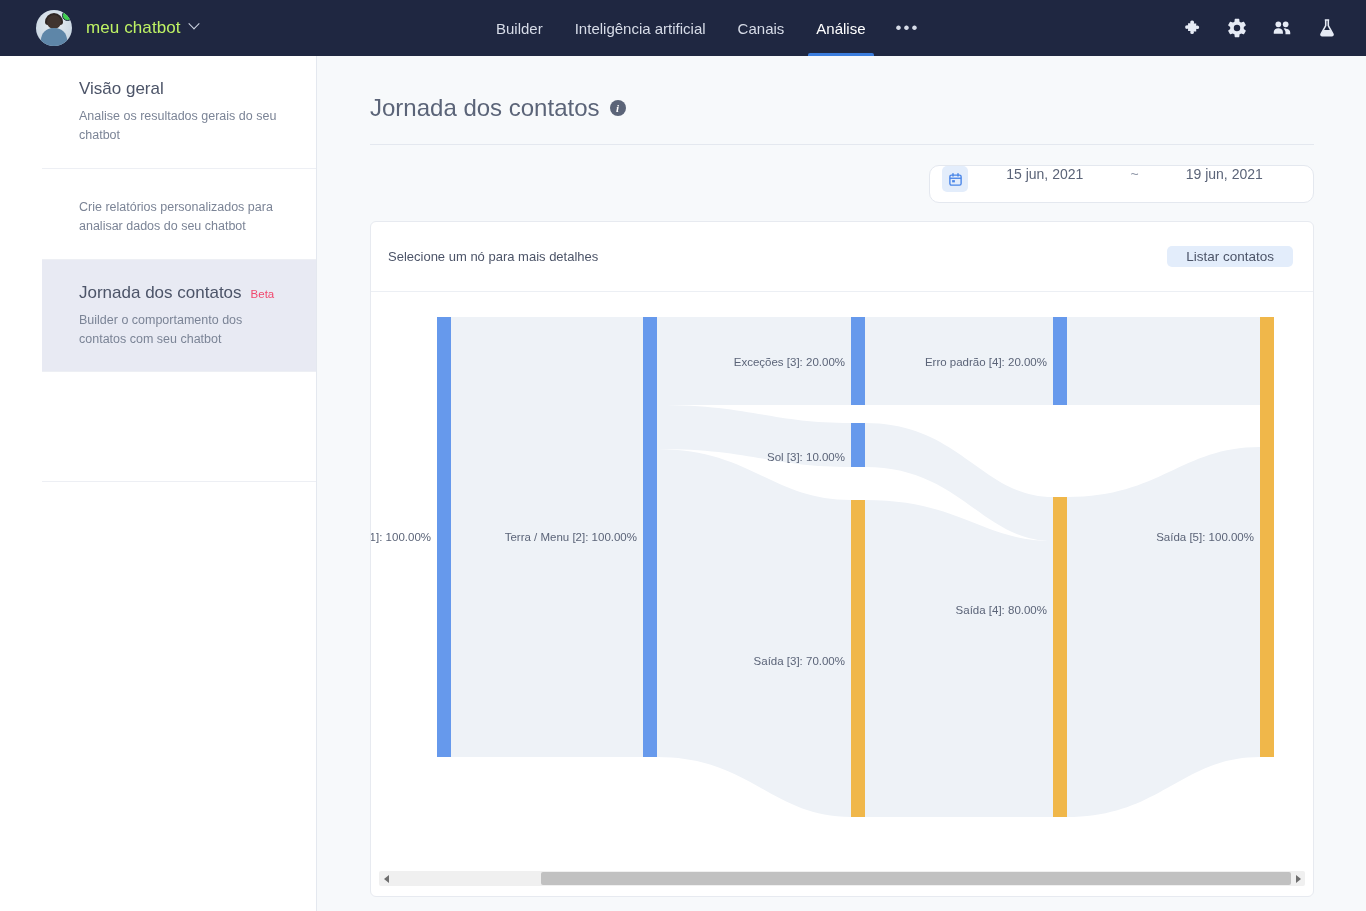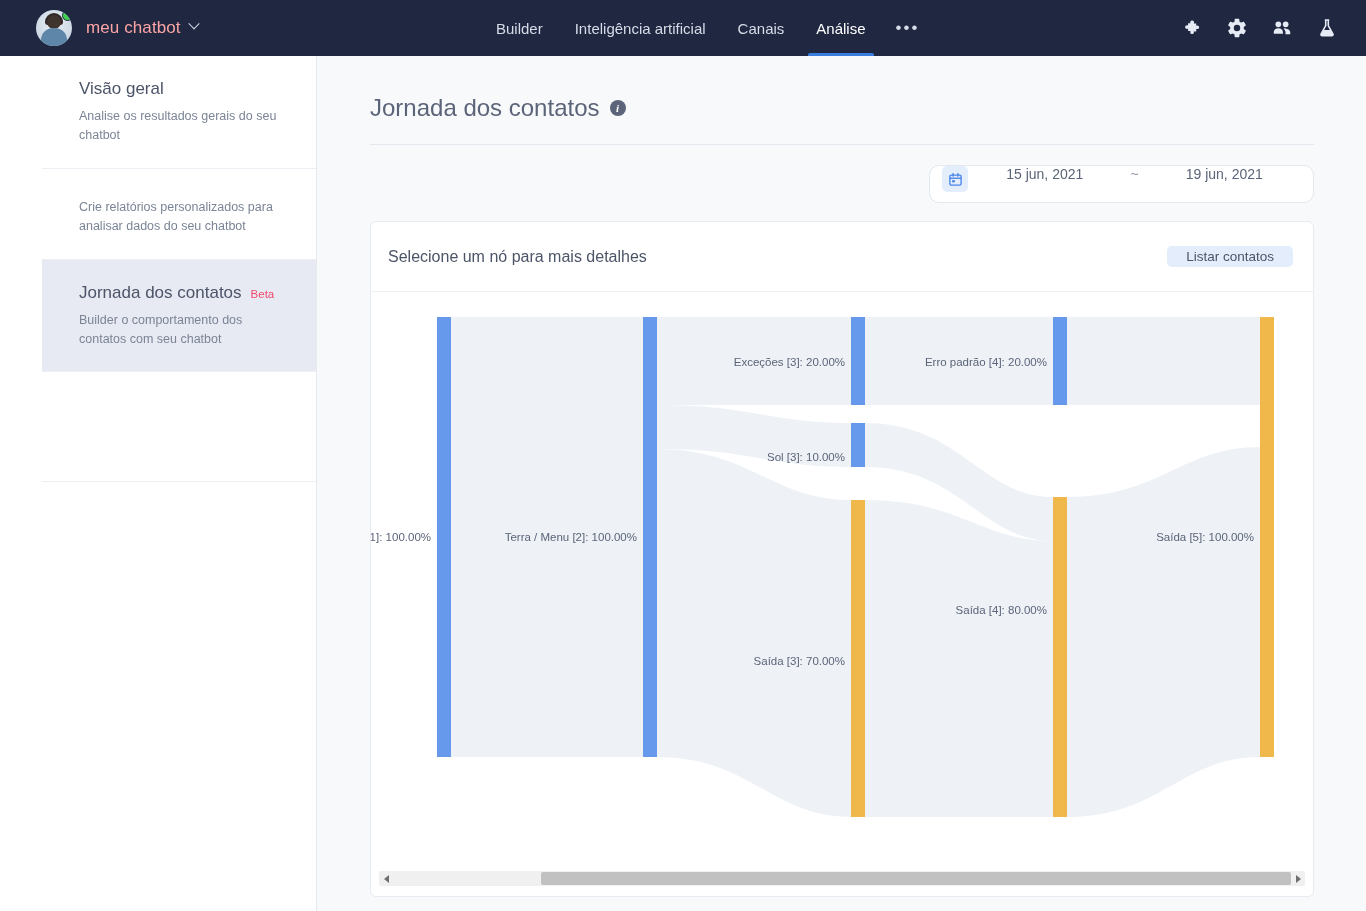--- a/index.html
+++ b/index.html
@@ -34,21 +34,21 @@
   .avatar .hair {
     position: absolute; left: 9px; top: 3px; width: 18px; height: 12px;
     border-radius: 9px 9px 3px 3px; background: #2f2724;
   }
   .status-dot {
     position: absolute; right: -1px; top: 0px; width: 11px; height: 11px;
     border-radius: 50%; background: #3ecf4e; border: 1.5px solid #1f2741;
     z-index: 3;
   }
   .brand-name {
-    color: #fca5a5; font-size: 17px; margin-left: 14px; letter-spacing: .1px;
+    color: #bef264; font-size: 17px; margin-left: 14px; letter-spacing: .1px;
   }
   .chev-down {
     display: inline-block; width: 8px; height: 8px; margin-left: 9px;
     border-right: 1.6px solid #cfd6e4; border-bottom: 1.6px solid #cfd6e4;
     transform: rotate(45deg) translate(-3px,-3px);
   }
 
   .mainnav {
     position: absolute; left: 480px; top: 0; height: 56px;
     display: flex; align-items: center; gap: 0px;
@@ -136,21 +136,21 @@
   .card {
     margin: 18px 52px 0 53px; background: #ffffff;
     border: 1px solid #e7eaf0; border-radius: 6px;
     height: 676px; overflow: hidden; position: relative;
   }
   .card-head {
     height: 70px; display: flex; align-items: center;
     justify-content: space-between; padding: 0 20px 0 17px;
     border-bottom: 1px solid #eceff4;
   }
-  .card-head-title { font-size: 16px; color: #4c5468; }
+  .card-head-title { font-size: 13px; color: #4c5468; }
   .listar-btn {
     background: #e3edfb; color: #4c5468; border: none;
     font-size: 13.5px; padding: 3px 19px; border-radius: 5px;
     cursor: pointer; font-family: "Liberation Sans", sans-serif;
   }
 
   .sankey-wrap { position: relative; padding: 25px 0 0 0; height: 560px; }
   .sankey-svg { display: block; }
   .node-label {
     font-family: "Liberation Sans", sans-serif; font-size: 11.5px;

